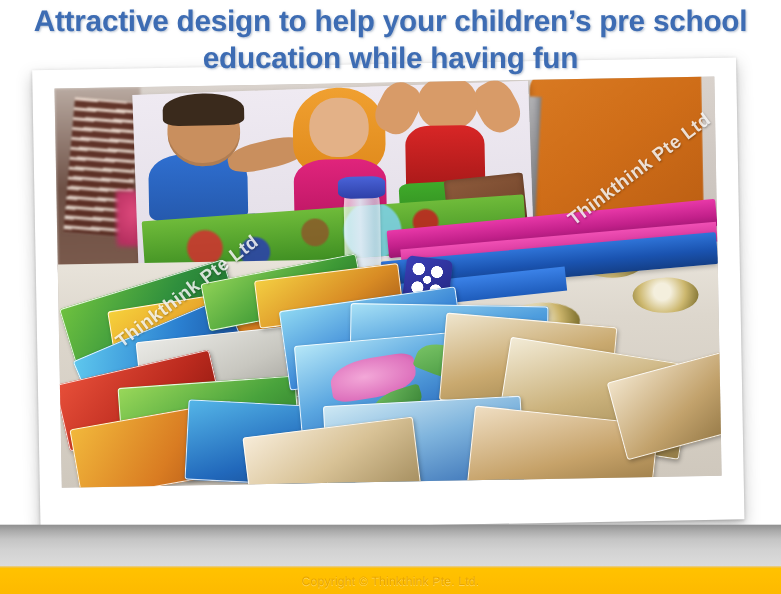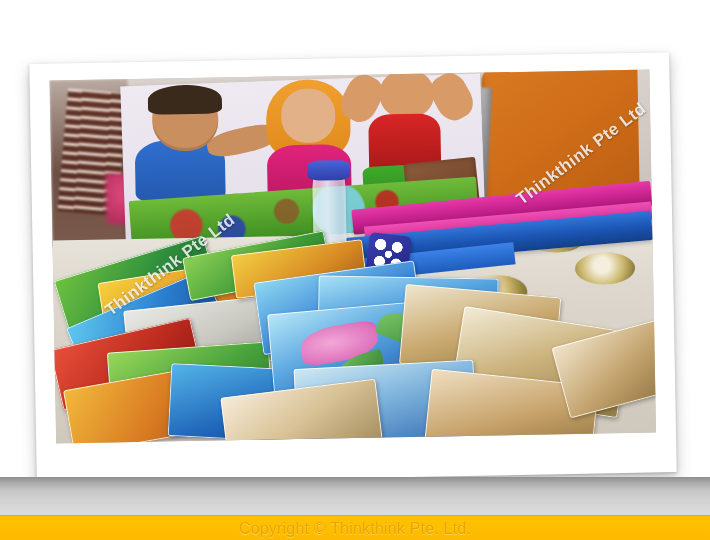--- a/index.html
+++ b/index.html
@@ -354,31 +354,35 @@
     width: 710px;
     height: 25px;
     background: linear-gradient(180deg,#ffc200 0%, #ffbf00 35%, #fdb900 100%);
     border-top: 1px solid #e9a900;
     z-index: 35;
     display: flex;
     align-items: center;
     justify-content: center;
   }
   #footer-text {
-    font-size: 16px;
+    font-size: 11px;
     color: #e8a600;
     text-shadow: 0 1px 0 rgba(255,255,255,.35);
     letter-spacing: .2px;
   }
 </style>
 </head>
 <body>
 
 <div id="slide">
 
+  <div id="title">
+    <div>Attractive design to help your children’s pre school</div>
+    <div>education while having fun</div>
+  </div>
 
   <div id="photo-frame">
     <div id="photo-inner">
       <div id="photo-scene">
 
         <div class="layer wall"></div>
         <div class="layer wall-left-dark"></div>
         <div class="layer shelf"></div>
         <div class="layer pink-blob"></div>
         <div class="layer chair-orange"></div>

